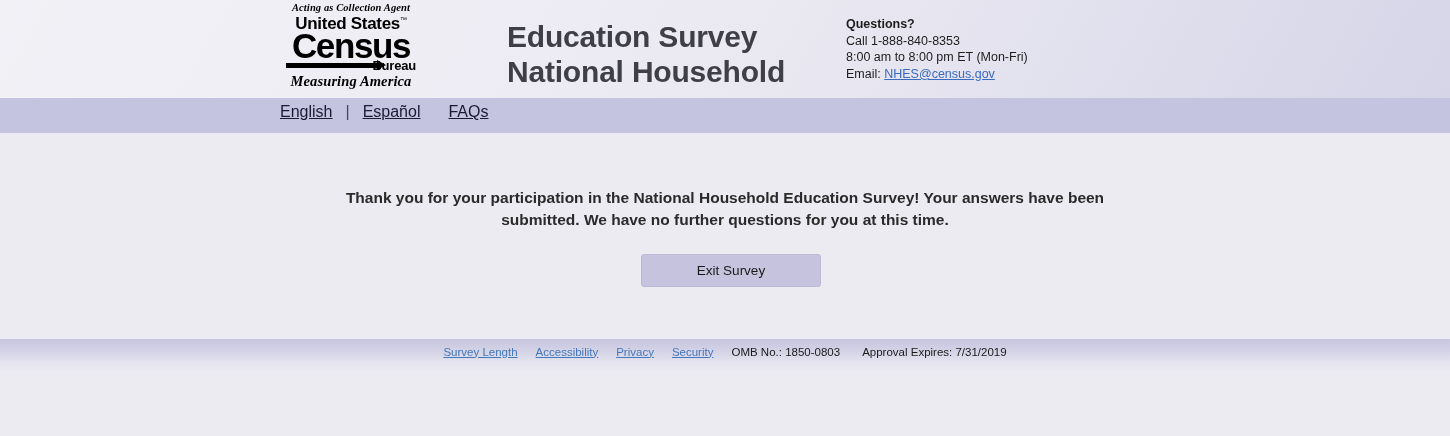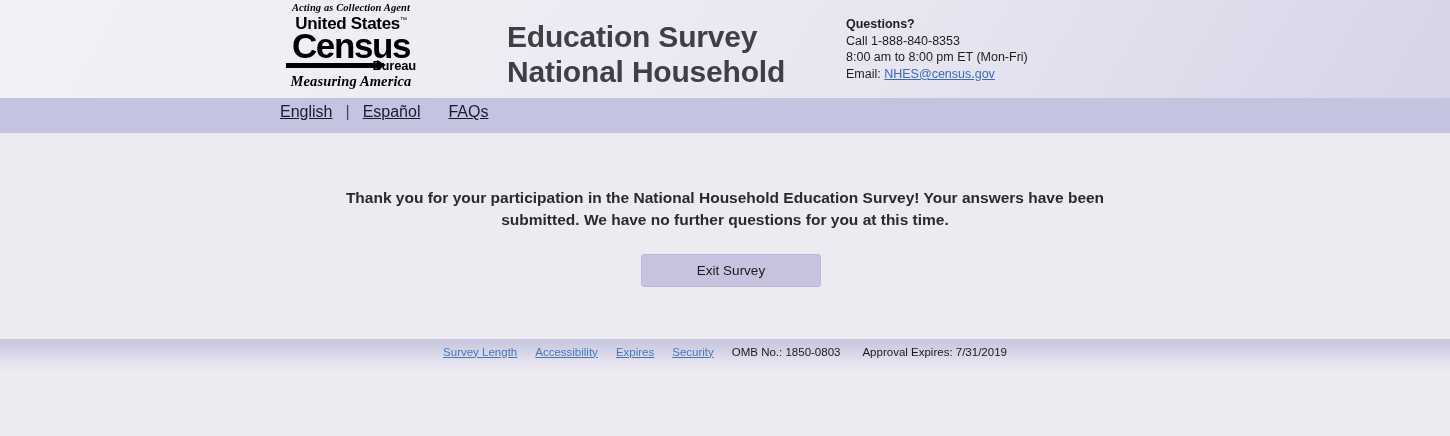--- a/index.html
+++ b/index.html
@@ -321,20 +321,20 @@
     <div class="exit-wrap">
       <button class="exit-button" type="button">Exit Survey</button>
     </div>
   </div>
 
   <div class="footer">
     <div class="footer-band"></div>
     <div class="footer-inner">
       <a class="footer-link" href="#">Survey Length</a>
       <a class="footer-link" href="#">Accessibility</a>
-      <a class="footer-link" href="#">Expires</a>
+      <a class="footer-link" href="#">Privacy</a>
       <a class="footer-link" href="#">Security</a>
       <span class="footer-text">OMB No.: 1850-0803</span>
       <span class="footer-text">Approval Expires: 7/31/2019</span>
     </div>
   </div>
 
 </div>
 
 </body></html>

